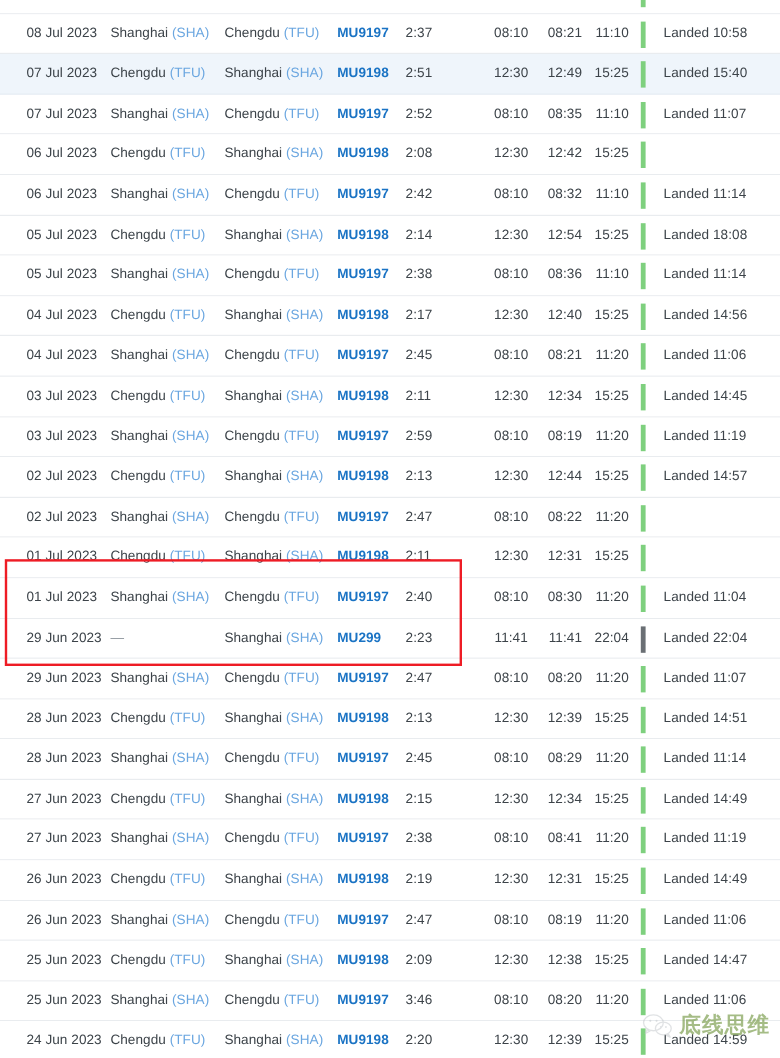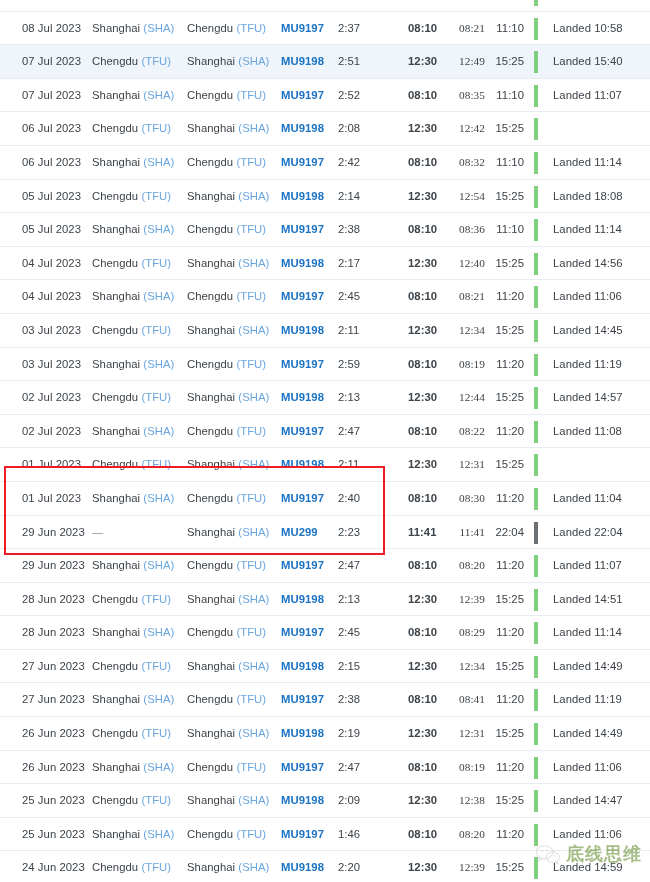--- a/index.html
+++ b/index.html
@@ -44,22 +44,22 @@
     color: #3c4349;
     white-space: nowrap;
     letter-spacing: 0.05px;
   }
 
   .c-date      { left: 22px; }
   .c-origin    { left: 92px; }
   .c-dest      { left: 187px; }
   .c-flight    { left: 281px; color: #1a73c4; font-weight: 600; }
   .c-duration  { left: 338px; }
-  .c-sched     { left: 408px; width: 36px; text-align: left; font-weight: bold; }
-  .c-actual    { left: 449px; width: 36px; text-align: right; font-family: Liberation Serif, serif; }
+  .c-sched     { left: 408px; width: 36px; text-align: center; }
+  .c-actual    { left: 449px; width: 36px; text-align: right; }
   .c-arrive    { left: 488px; width: 36px; text-align: right; }
   .c-status    { left: 553px; }
 
   .apt {
     color: #6aa6e0;
   }
   .dash {
     color: #8d959c;
   }
 
@@ -277,21 +277,20 @@
     <div class="flight-row">
       <div class="cell c-date">02 Jul 2023</div>
       <div class="cell c-origin">Shanghai <span class="apt">(SHA)</span></div>
       <div class="cell c-dest">Chengdu <span class="apt">(TFU)</span></div>
       <div class="cell c-flight">MU9197</div>
       <div class="cell c-duration">2:47</div>
       <div class="cell c-sched">08:10</div>
       <div class="cell c-actual">08:22</div>
       <div class="cell c-arrive">11:20</div>
       <div class="status-bar"></div>
-      <div class="cell c-status">Landed 11:08</div>
     </div>
     <div class="flight-row">
       <div class="cell c-date">01 Jul 2023</div>
       <div class="cell c-origin">Chengdu <span class="apt">(TFU)</span></div>
       <div class="cell c-dest">Shanghai <span class="apt">(SHA)</span></div>
       <div class="cell c-flight">MU9198</div>
       <div class="cell c-duration">2:11</div>
       <div class="cell c-sched">12:30</div>
       <div class="cell c-actual">12:31</div>
       <div class="cell c-arrive">15:25</div>
@@ -415,21 +414,21 @@
       <div class="cell c-actual">12:38</div>
       <div class="cell c-arrive">15:25</div>
       <div class="status-bar"></div>
       <div class="cell c-status">Landed 14:47</div>
     </div>
     <div class="flight-row">
       <div class="cell c-date">25 Jun 2023</div>
       <div class="cell c-origin">Shanghai <span class="apt">(SHA)</span></div>
       <div class="cell c-dest">Chengdu <span class="apt">(TFU)</span></div>
       <div class="cell c-flight">MU9197</div>
-      <div class="cell c-duration">1:46</div>
+      <div class="cell c-duration">3:46</div>
       <div class="cell c-sched">08:10</div>
       <div class="cell c-actual">08:20</div>
       <div class="cell c-arrive">11:20</div>
       <div class="status-bar"></div>
       <div class="cell c-status">Landed 11:06</div>
     </div>
     <div class="flight-row">
       <div class="cell c-date">24 Jun 2023</div>
       <div class="cell c-origin">Chengdu <span class="apt">(TFU)</span></div>
       <div class="cell c-dest">Shanghai <span class="apt">(SHA)</span></div>

